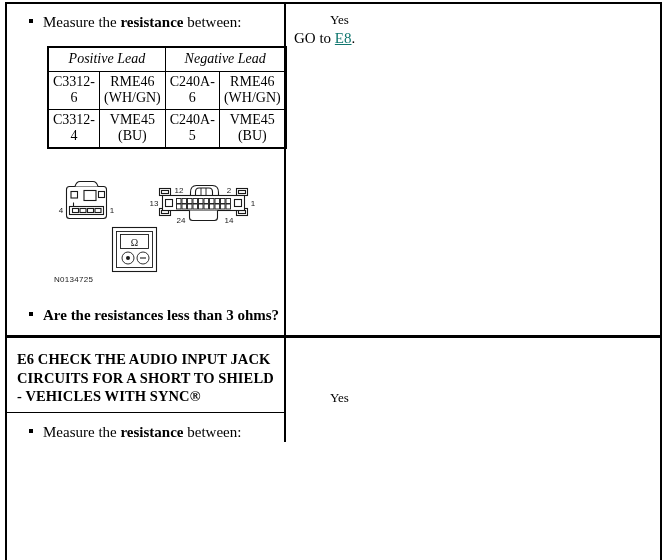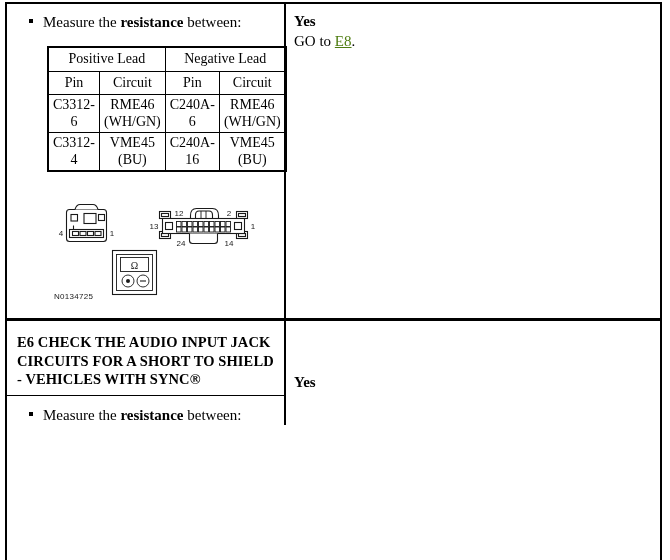--- a/index.html
+++ b/index.html
@@ -98,47 +98,47 @@
     font-size: 14px;
   }
   table.meas td, table.meas th {
     border: 1px solid #000;
     text-align: center;
     font-weight: normal;
     padding: 2px 4px;
     line-height: 1.18;
     vertical-align: middle;
   }
-  table.meas th { padding: 3px 6px; }
+  table.meas th { padding: 3px 6px; font-style: italic; }
   .c-pin  { width: 48px; }
   .c-cir  { width: 70px; }
 
   
   .figure {
     position: relative;
     height: 122px;
     margin-top: 24px;
   }
   .fig-id {
     position: absolute;
     left: 47px;
-    top: 96px;
+    top: 102px;
     font-family: "Liberation Sans", sans-serif;
     font-size: 8px;
     letter-spacing: .3px;
     color: #1a1a1a;
   }
   .svg-holder { position: absolute; left: 0; top: 0; }
 
   
-  .ans-label { font-weight: bold; font-size: 15px; line-height: 1.3; }
+  .ans-label { font-weight: normal; font-size: 13px; line-height: 1.3; margin-left: 36px; }
   .ans-text  { font-size: 15px; line-height: 1.3; }
   .ans-gap   { height: 15px; }
   a.xref {
-    color: #4d7c0f;
+    color: #0f766e;
   }
 
   .q-line { padding: 10px 0 10px 0; }
   .q-line li { font-weight: bold; }
 </style>
 </head>
 <body>
 
 <div class="page">
   <div class="dtable">
@@ -150,39 +150,33 @@
         <ul class="bl" style="padding-top:8px;">
           <li><span>Measure the </span><span class="b">resistance</span><span> between:</span></li>
         </ul>
 
         <div class="meas-wrap">
           <table class="meas">
             <thead>
               <tr>
                 <th colspan="2">Positive Lead</th>
                 <th colspan="2">Negative Lead</th>
-              </tr>
-              <tr>
-                <th class="c-pin">Pin</th>
-                <th class="c-cir">Circuit</th>
-                <th class="c-pin">Pin</th>
-                <th class="c-cir">Circuit</th>
               </tr>
             </thead>
             <tbody>
               <tr>
                 <td class="c-pin">C3312-6</td>
                 <td class="c-cir">RME46 (WH/GN)</td>
                 <td class="c-pin">C240A-6</td>
                 <td class="c-cir">RME46 (WH/GN)</td>
               </tr>
               <tr>
                 <td class="c-pin">C3312-4</td>
                 <td class="c-cir">VME45 (BU)</td>
-                <td class="c-pin">C240A-16</td>
+                <td class="c-pin">C240A-5</td>
                 <td class="c-cir">VME45 (BU)</td>
               </tr>
             </tbody>
           </table>
         </div>
 
         <div class="figure">
           <div class="svg-holder">
             <svg width="279" height="105" viewBox="0 0 279 105">
               <g fill="none" stroke="#1a1a1a" stroke-width="1.1">
@@ -269,20 +263,25 @@
                   <circle cx="136" cy="85" r="6" fill="#fff" stroke-width=".9"></circle>
                   <path d="M133 85 h6" stroke-width="1.1"></path>
                 </g>
                 <text x="127.5" y="73" text-anchor="middle" font-family="Liberation Serif, serif" font-size="10" fill="#1a1a1a" stroke="none">Ω</text>
               </g>
             </svg>
           </div>
           <div class="fig-id">N0134725</div>
         </div>
 
+        <div class="q-line">
+          <ul class="bl">
+            <li>Are the resistances less than 3 ohms?</li>
+          </ul>
+        </div>
       </div>
 
       <div class="col-right">
         <div class="ans-label">Yes</div>
         <div class="ans-text"><span>GO to </span><a href="#" class="xref">E8</a><span>.</span></div>
         <div class="ans-gap"></div>
       </div>
     </div>
 
     <div class="step-divider-thick"></div>

